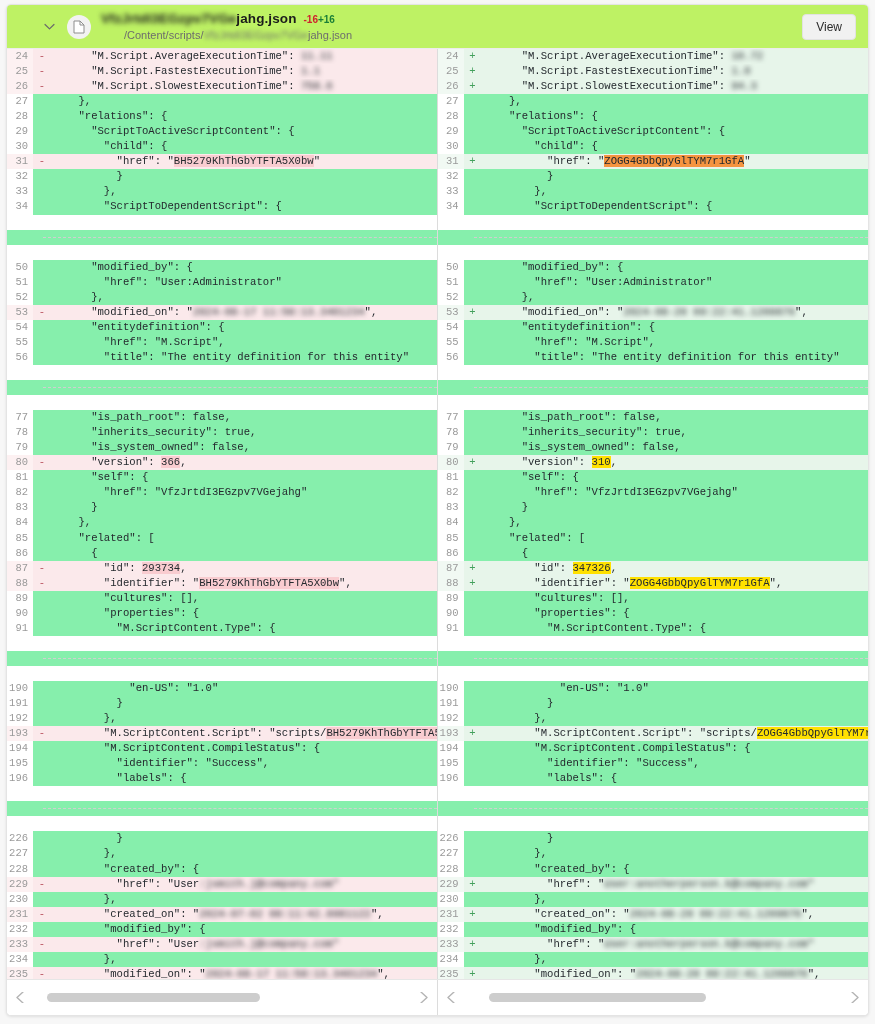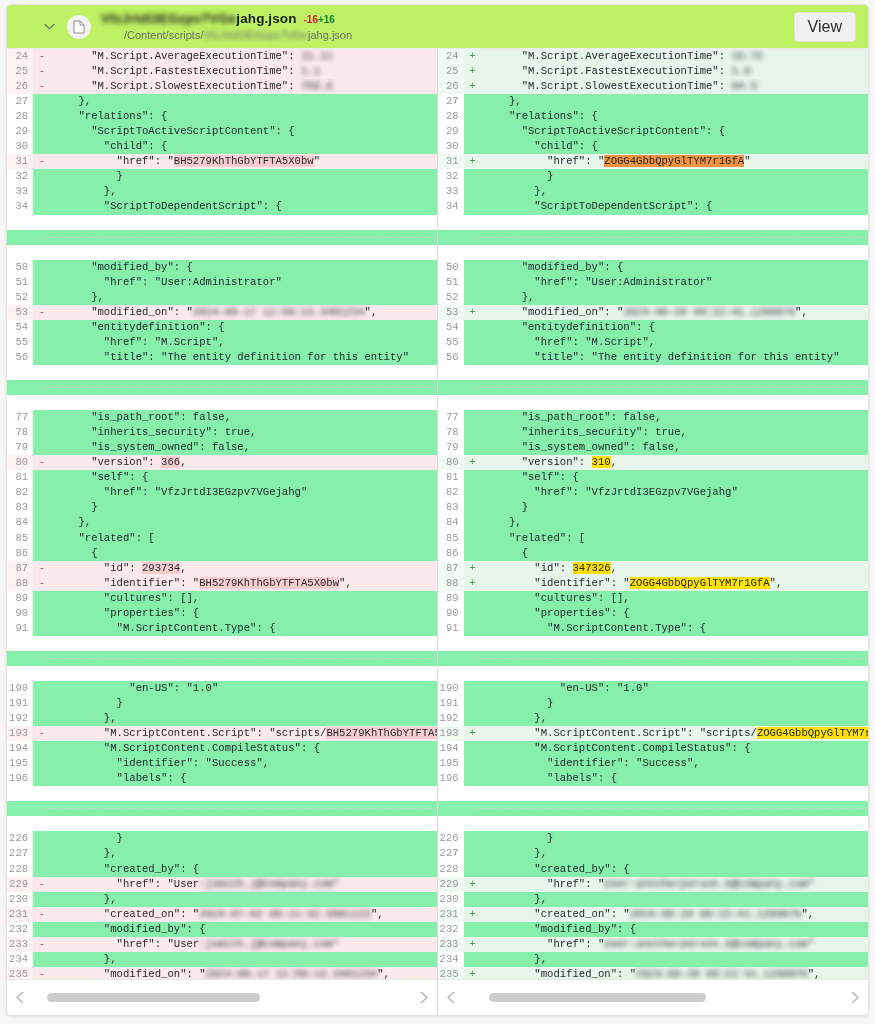--- a/index.html
+++ b/index.html
@@ -50,21 +50,21 @@
     color:#1b1b1b;
     user-select:none;
   }
   .stat { font-size: 10px; font-weight: bold; white-space:nowrap; }
   .stat .del { color: #cf222e; }
   .stat .add { color: #1a7f37; }
   .fpath { font-size: 11px; color: #6d6d6d; margin-top: 2px; white-space: nowrap; margin-left: 23px; }
   .fpath .blurname { filter: blur(2.2px); -webkit-filter: blur(2.2px); color:#6d6d6d; }
   .spacer { flex: 1 1 auto; }
   .view-btn {
-    font-size: 16px; color: #2c2c2c;
+    font-size: 12px; color: #2c2c2c;
     background: #f1f1f1; border: 1px solid #e2e2e2;
     border-radius: 4px; padding: 5px 13px; cursor: pointer;
     font-family: "Liberation Sans", sans-serif;
   }
 
   
   .diffbody { flex: 1 1 auto; display: flex; min-height: 0; position: relative; background:#86efac; }
   .pane { width: 50%; position: relative; overflow: hidden; }
   .pane.left  { border-right: 1px solid #dcdcdc; }
   .rows { width: 100%; }

